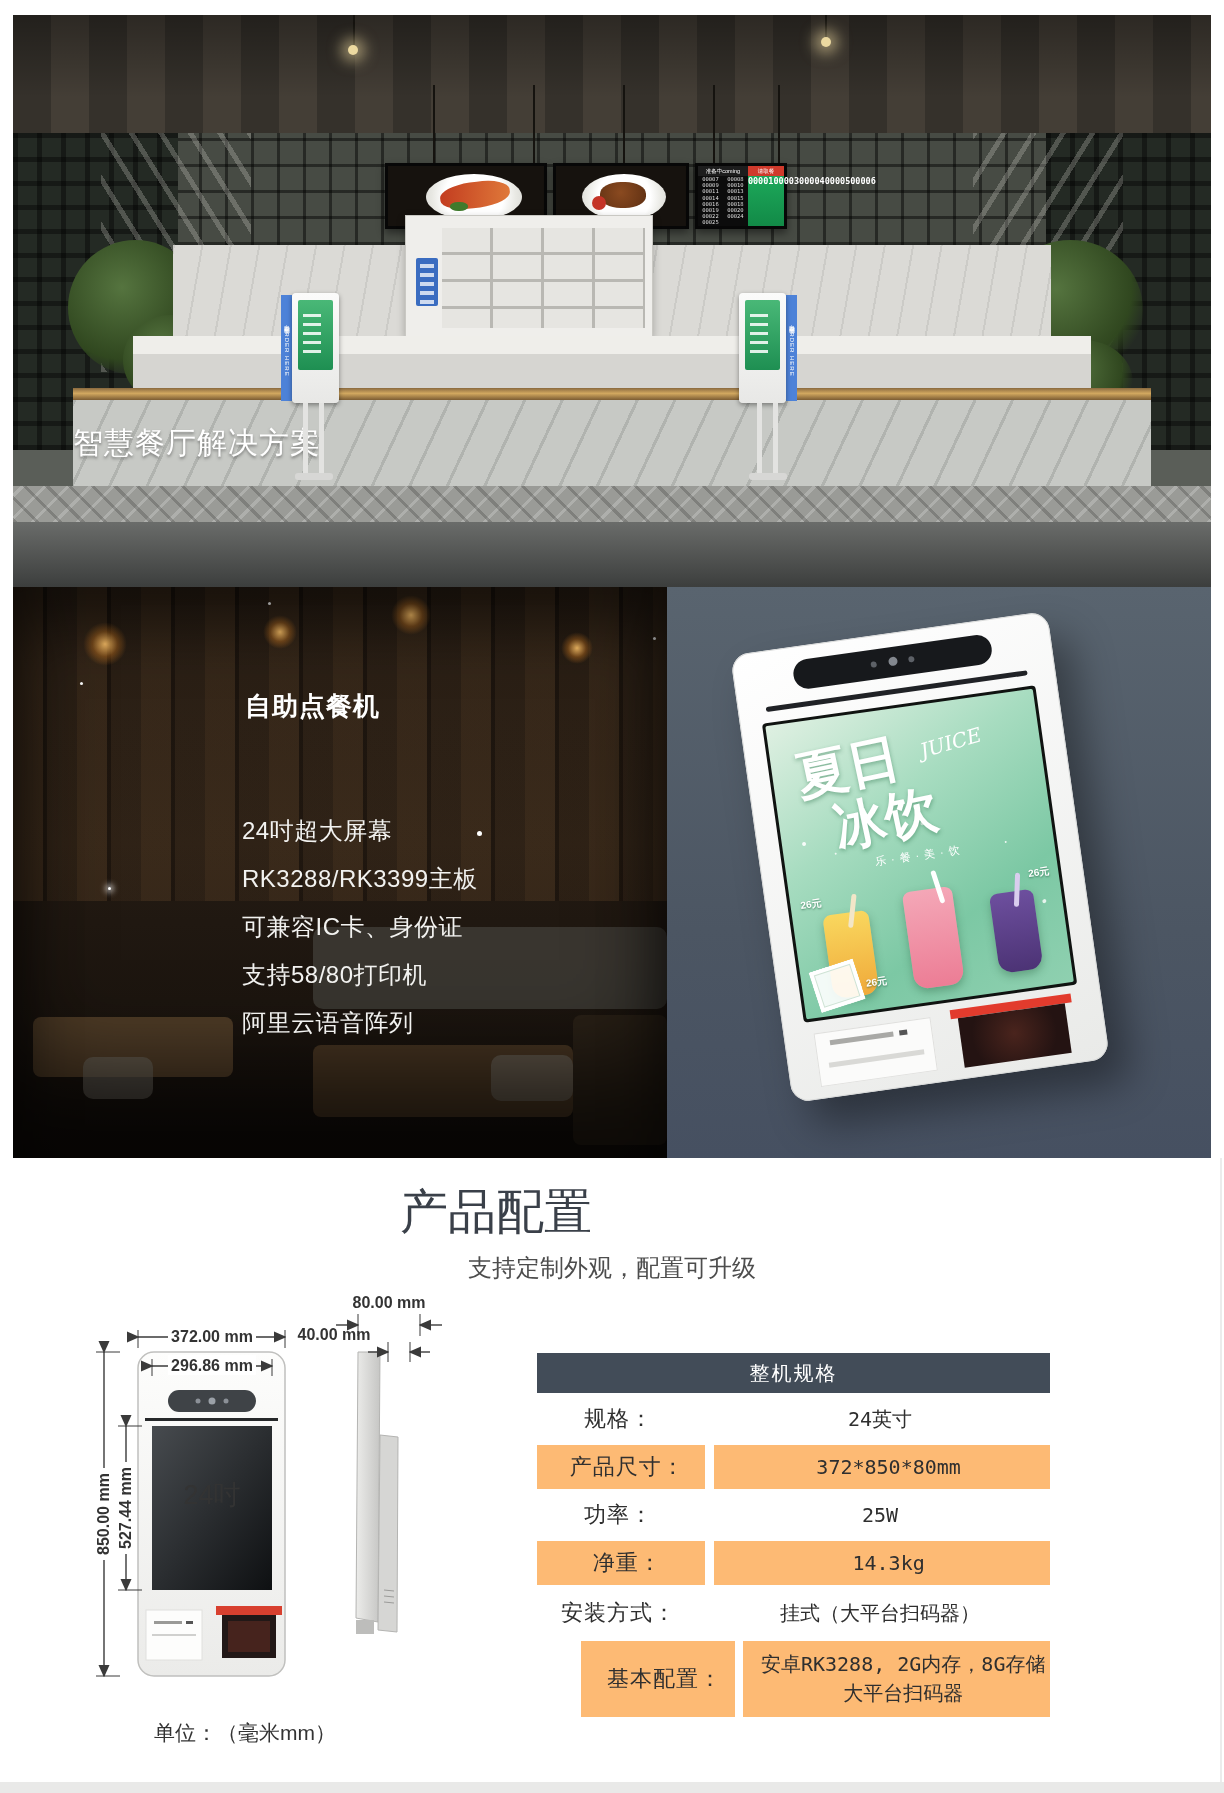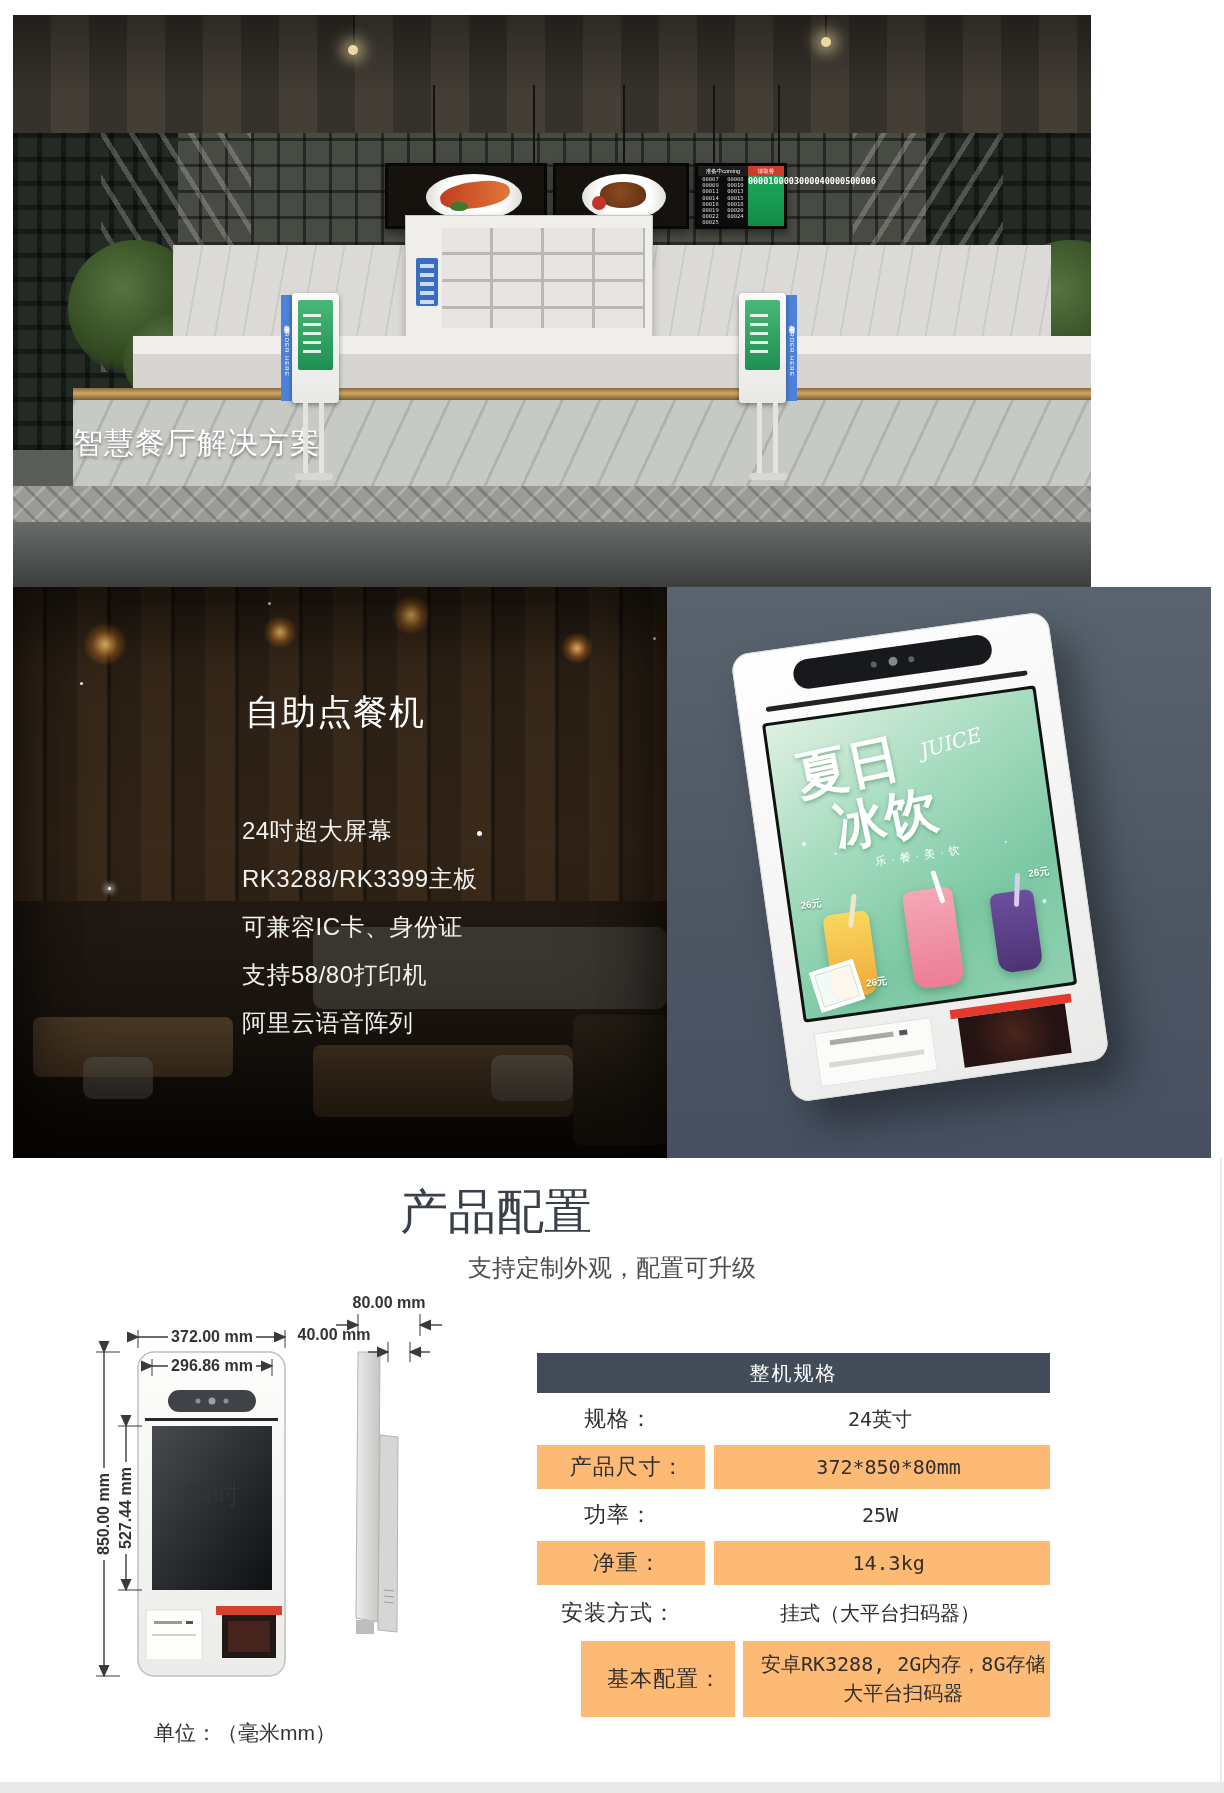--- a/index.html
+++ b/index.html
@@ -1,20 +1,20 @@
 <!DOCTYPE html>
 <html><head>
 <meta charset="utf-8">
 <style>
   html,body{margin:0;padding:0;}
   body{width:1224px;height:1793px;position:relative;background:#fff;
        font-family:"Liberation Sans", sans-serif;overflow:hidden;}
 
   
-  #banner{position:absolute;left:13px;top:15px;width:1050px;height:572px;overflow:hidden;background:#5a5e58;padding-left:28px;}
+  #banner{position:absolute;left:13px;top:15px;width:1198px;height:572px;overflow:hidden;background:#5a5e58;}
   .ceiling{position:absolute;left:0;top:0;width:1198px;height:118px;
     background:linear-gradient(180deg,rgba(0,0,0,.35),rgba(0,0,0,0) 70%),
       repeating-linear-gradient(90deg,#35312b 0 38px,#443e36 38px 76px);}
   .lamp{position:absolute;width:10px;height:10px;border-radius:50%;background:#ecd9a0;
     box-shadow:0 0 14px 7px rgba(236,217,160,.55);}
   .cord{position:absolute;width:2px;background:#15130f;top:0;}
   .backwall{position:absolute;left:160px;top:100px;width:878px;height:130px;background:#474b44;
     background-image:repeating-linear-gradient(90deg,rgba(0,0,0,.45) 0 3px,transparent 3px 26px),
                      repeating-linear-gradient(0deg,rgba(0,0,0,.45) 0 3px,transparent 3px 26px);}
   .sidewall{position:absolute;top:95px;width:165px;height:340px;background:#242a24;
@@ -89,21 +89,21 @@
     background:repeating-linear-gradient(90deg,rgba(120,84,48,.30) 0 30px,rgba(25,16,9,.45) 30px 34px,rgba(95,66,38,.22) 34px 64px);}
   .glow{position:absolute;border-radius:50%;
     background:radial-gradient(circle,#ffc46a 0%,rgba(255,150,40,.35) 40%,rgba(255,150,40,0) 70%);}
   .spark{position:absolute;width:3px;height:3px;border-radius:50%;background:#fff;
     box-shadow:0 0 6px 2px rgba(255,255,255,.9),370px -55px 0 1px #fff,545px -250px 0 0 #fff,
       160px -285px 0 0 #fff,-28px -205px 0 0 #fff;}
   .sofa{position:absolute;left:300px;top:340px;width:354px;height:82px;background:#3c3933;border-radius:10px;opacity:.9;}
   .tableb{position:absolute;background:#57422a;border-radius:8px;opacity:.85;}
   .chairb{position:absolute;background:#6a665e;border-radius:10px;opacity:.6;}
   .vignette{position:absolute;inset:0;box-shadow:inset 0 -90px 90px rgba(0,0,0,.65), inset 0 40px 60px rgba(0,0,0,.5);}
-  .intro-heading{position:absolute;left:232px;top:102px;font-size:35px;color:#fff;z-index:5;letter-spacing:1px;}
+  .intro-heading{position:absolute;left:232px;top:102px;font-size:26px;color:#fff;z-index:5;letter-spacing:1px;font-weight:bold;}
   .feature{position:absolute;left:229px;z-index:5;font-size:24px;color:#f2f2f0;letter-spacing:.5px;}
   #intro-right{position:absolute;left:654px;top:0;width:544px;height:571px;overflow:hidden;
     background:linear-gradient(180deg,#59646f 0%,#4c5663 60%,#465061 100%);}
   .pkiosk{position:absolute;left:93px;top:44px;width:320px;height:452px;transform:rotate(-8deg);
     background:linear-gradient(160deg,#ffffff,#e9eae8);border-radius:18px;
     box-shadow:18px 26px 40px rgba(0,0,0,.38), inset 0 0 0 1px #d8d9d8;}
   .pcam{position:absolute;left:60px;top:14px;width:200px;height:30px;background:#17191c;border-radius:15px;}
   .pcam i{position:absolute;top:12px;width:6px;height:6px;border-radius:50%;background:#5d6167;}
   .pslit{position:absolute;left:28px;top:56px;width:264px;height:5px;background:#202226;border-radius:3px;}
   .pscreen{position:absolute;left:22px;top:72px;width:276px;height:302px;background:#101311;

